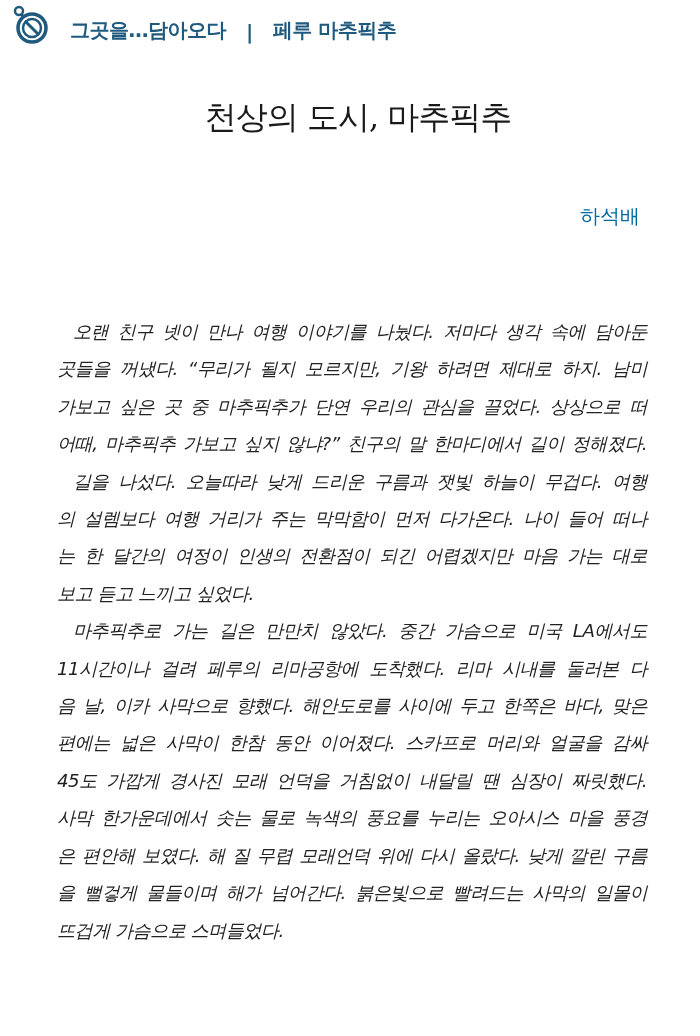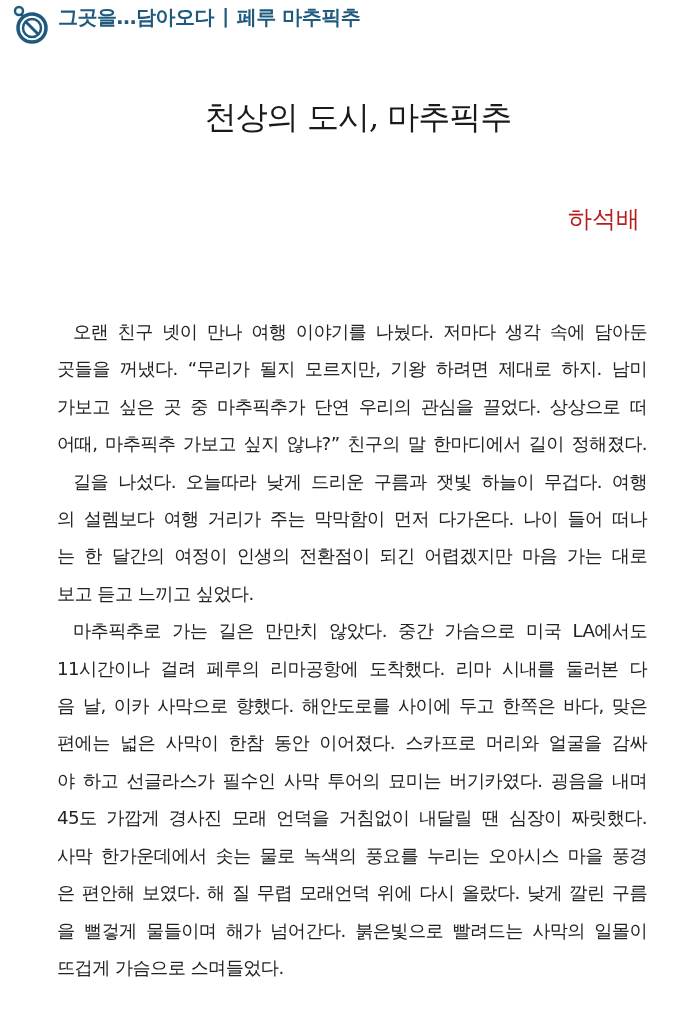--- a/index.html
+++ b/index.html
@@ -14,21 +14,22 @@
       overflow: hidden;
       font-family: "DejaVu Sans", sans-serif;
       color: #222222;
     }
     .header {
       position: absolute;
       left: 8px;
       top: 4px;
       height: 40px;
       display: flex;
-      align-items: flex-start;
+      align-items: flex-end;
+      gap: 12px;
     }
     .header .icon {
       width: 44px;
       height: 40px;
       display: inline-block;
       margin-right: 6px;
     }
     .header .title {
       font-family: "DejaVu Sans", sans-serif;
       font-weight: bold;
@@ -53,33 +54,34 @@
       color: #1a1a1a;
       letter-spacing: -1px;
       margin: 8px;
       font-weight: normal;
     }
     .author {
       position: absolute;
       right: 60px;
       top: 203px;
       font-family: "DejaVu Sans", sans-serif;
-      font-size: 24px;
-      color: #b91c1c;
+      font-size: 20px;
+      color: #0369a1;
     }
     .body-text {
       position: absolute;
       left: 57px;
       top: 313px;
       width: 590px;
       font-family: "DejaVu Sans", sans-serif;
       font-size: 18.2px;
       line-height: 37.4px;
       color: #222;
       letter-spacing: -0.6px;
+      font-style: italic;
     }
     .body-text .line {
       display: block;
       white-space: nowrap;
       text-align: justify;
       text-align-last: justify;
     }
     .body-text .line.last {
       text-align-last: left;
     }
@@ -118,19 +120,18 @@
 
   <span class="line indent">길을 나섰다. 오늘따라 낮게 드리운 구름과 잿빛 하늘이 무겁다. 여행</span>
   <span class="line">의 설렘보다 여행 거리가 주는 막막함이 먼저 다가온다. 나이 들어 떠나</span>
   <span class="line">는 한 달간의 여정이 인생의 전환점이 되긴 어렵겠지만 마음 가는 대로</span>
   <span class="line last">보고 듣고 느끼고 싶었다.</span>
 
   <span class="line indent">마추픽추로 가는 길은 만만치 않았다. 중간 가슴으로 미국 LA에서도</span>
   <span class="line">11시간이나 걸려 페루의 리마공항에 도착했다. 리마 시내를 둘러본 다</span>
   <span class="line">음 날, 이카 사막으로 향했다. 해안도로를 사이에 두고 한쪽은 바다, 맞은</span>
   <span class="line">편에는 넓은 사막이 한참 동안 이어졌다. 스카프로 머리와 얼굴을 감싸</span>
-  <span class="line">야 하고 선글라스가 필수인 사막 투어의 묘미는 버기카였다. 굉음을 내며</span>
   <span class="line">45도 가깝게 경사진 모래 언덕을 거침없이 내달릴 땐 심장이 짜릿했다.</span>
   <span class="line">사막 한가운데에서 솟는 물로 녹색의 풍요를 누리는 오아시스 마을 풍경</span>
   <span class="line">은 편안해 보였다. 해 질 무렵 모래언덕 위에 다시 올랐다. 낮게 깔린 구름</span>
   <span class="line">을 뻘겋게 물들이며 해가 넘어간다. 붉은빛으로 빨려드는 사막의 일몰이</span>
   <span class="line last">뜨겁게 가슴으로 스며들었다.</span>
 </div>
 
 </body></html>

